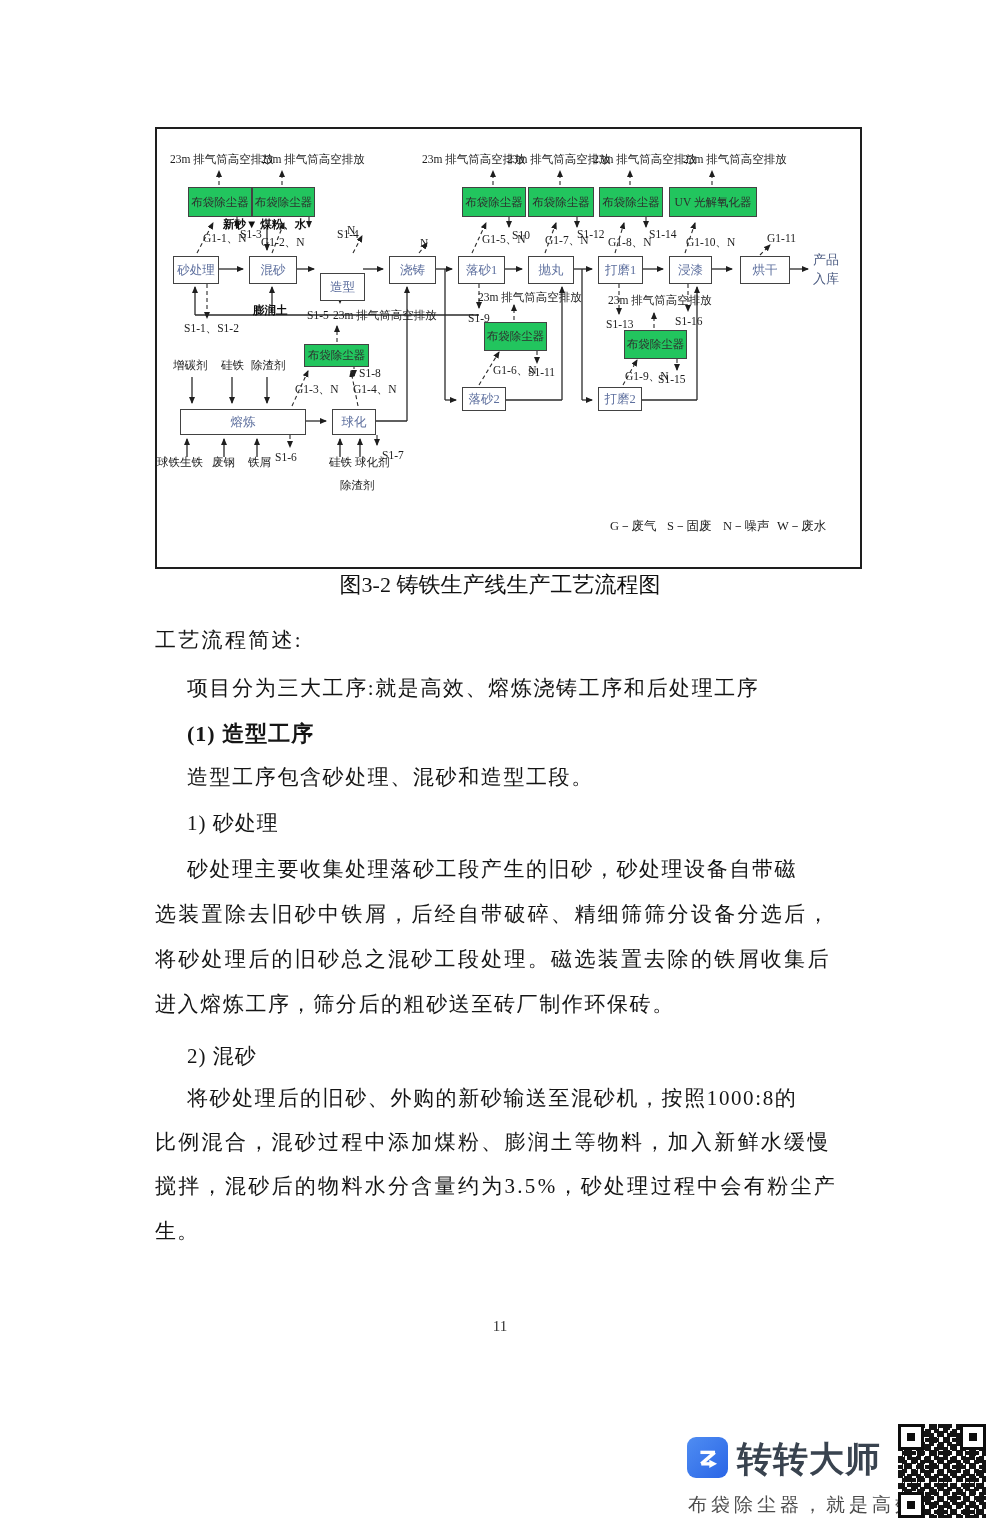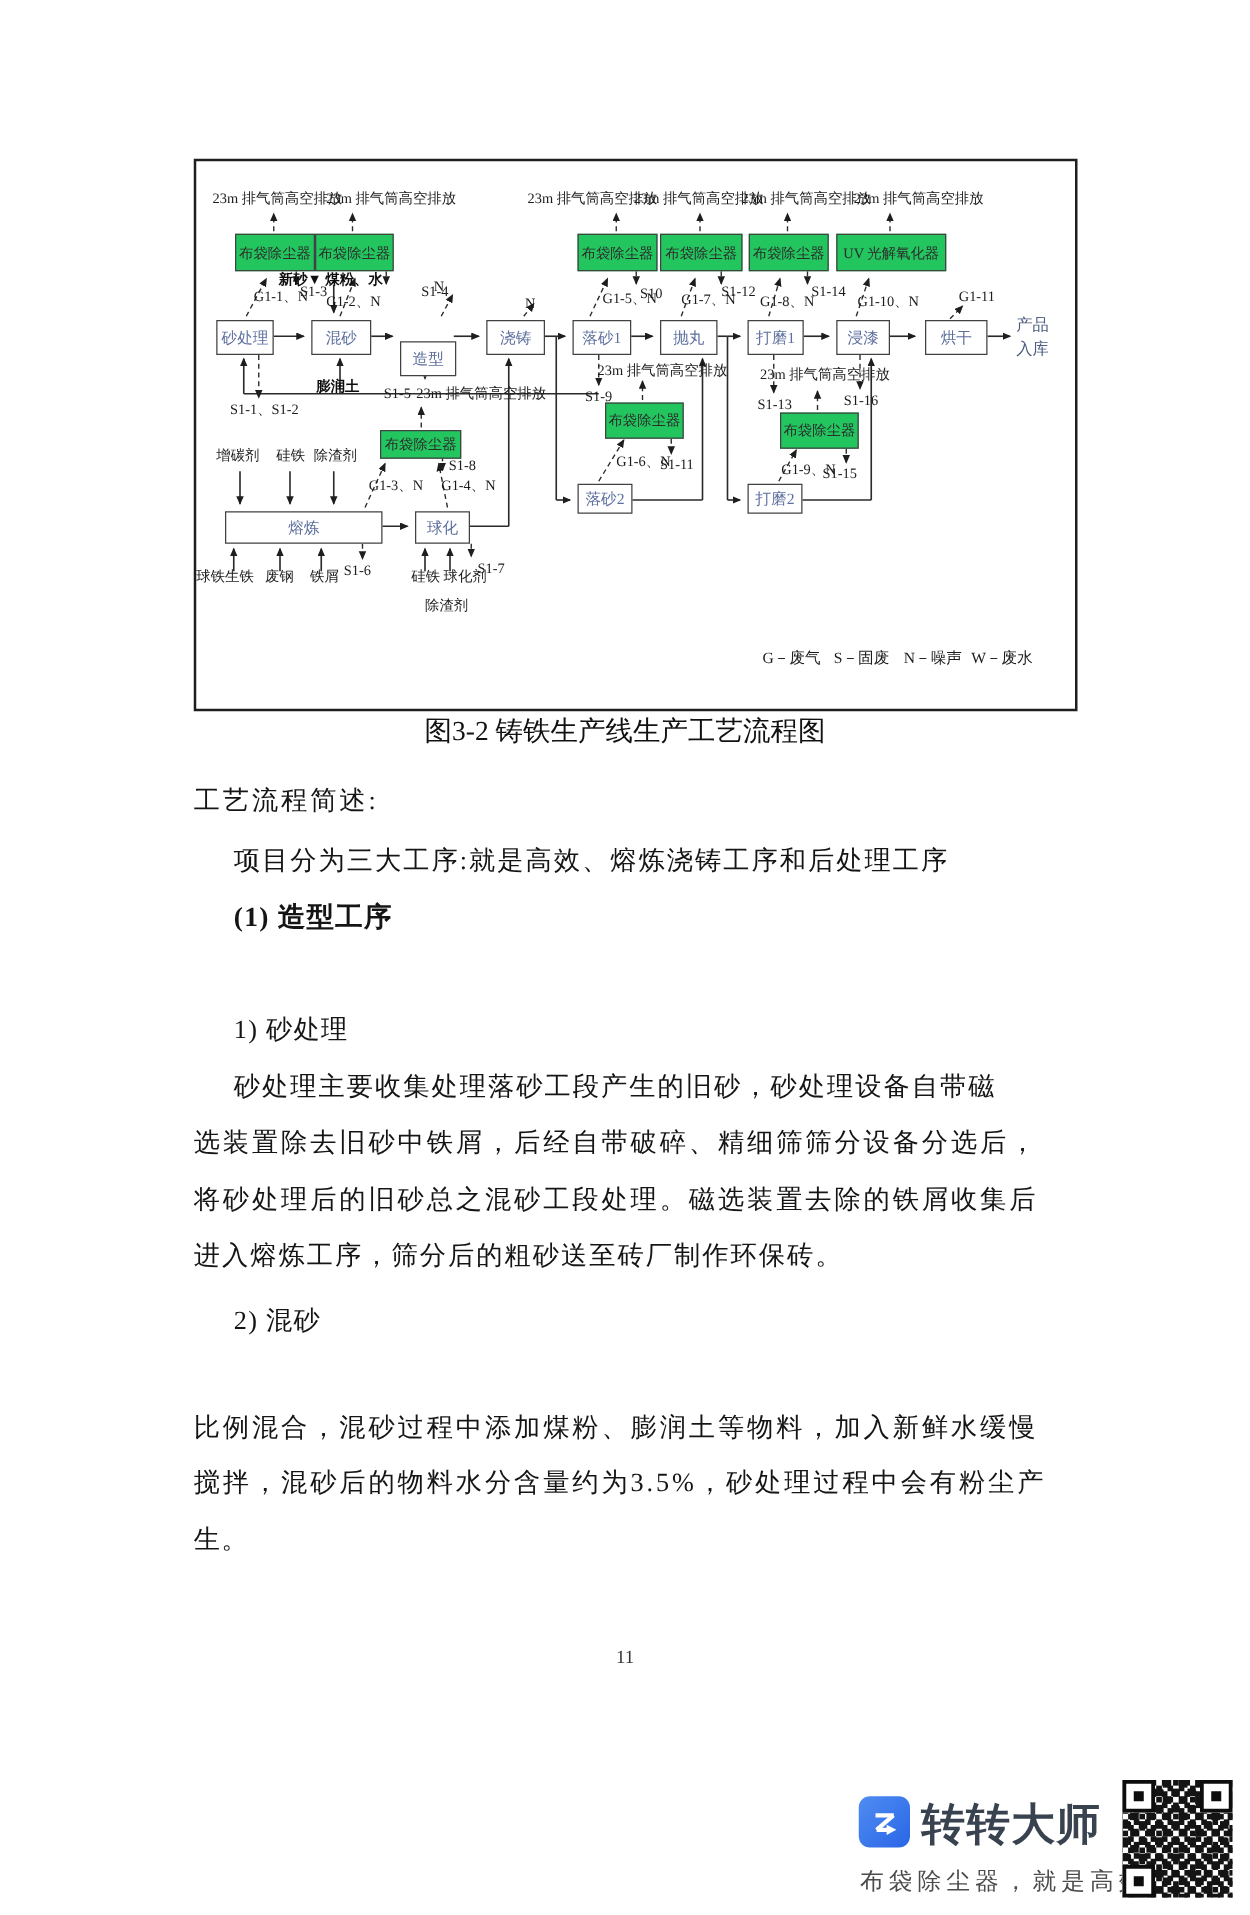--- a/index.html
+++ b/index.html
@@ -209,26 +209,28 @@
     <div class="legend-item" style="left:510px;top:389px">S－固废</div>
     <div class="legend-item" style="left:566px;top:389px">N－噪声</div>
     <div class="legend-item" style="left:620px;top:389px">W－废水</div>
   </div>
 
   <div class="caption">图3-2  铸铁生产线生产工艺流程图</div>
 
   <div class="tl" style="top:626px">工艺流程简述:</div>
   <div class="tl ind" style="top:674px">项目分为三大工序:就是高效、熔炼浇铸工序和后处理工序</div>
   <div class="tl hd" style="top:719px;font-size:22px">(1) 造型工序</div>
+  <div class="tl ind" style="top:763px">造型工序包含砂处理、混砂和造型工段。</div>
   <div class="tl ind" style="top:809px;letter-spacing:1px">1) 砂处理</div>
   <div class="tl ind" style="top:855px">砂处理主要收集处理落砂工段产生的旧砂，砂处理设备自带磁</div>
   <div class="tl" style="top:900px">选装置除去旧砂中铁屑，后经自带破碎、精细筛筛分设备分选后，</div>
   <div class="tl" style="top:945px">将砂处理后的旧砂总之混砂工段处理。磁选装置去除的铁屑收集后</div>
   <div class="tl" style="top:990px;letter-spacing:1.6px">进入熔炼工序，筛分后的粗砂送至砖厂制作环保砖。</div>
   <div class="tl ind" style="top:1042px;letter-spacing:1px">2) 混砂</div>
+  <div class="tl ind" style="top:1084px">将砂处理后的旧砂、外购的新砂输送至混砂机，按照1000:8的</div>
   <div class="tl" style="top:1128px">比例混合，混砂过程中添加煤粉、膨润土等物料，加入新鲜水缓慢</div>
   <div class="tl" style="top:1172px">搅拌，混砂后的物料水分含量约为3.5%，砂处理过程中会有粉尘产</div>
   <div class="tl" style="top:1217px;letter-spacing:1px">生。</div>
 
   <div class="pageno">11</div>
 
   <div class="logo-box">
     <svg width="26" height="26" viewBox="0 0 24 24">
       <g stroke="#ffffff" stroke-width="3.1" fill="none">
         <path d="M5 6.8 h13.5"></path>

